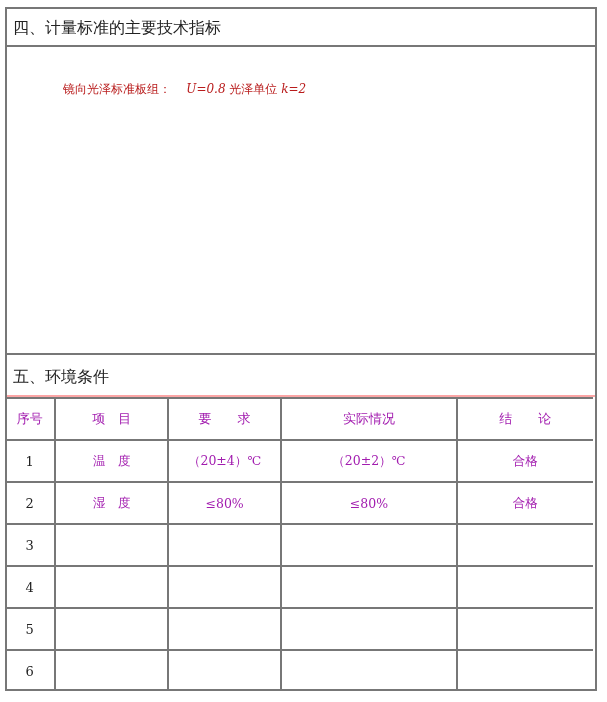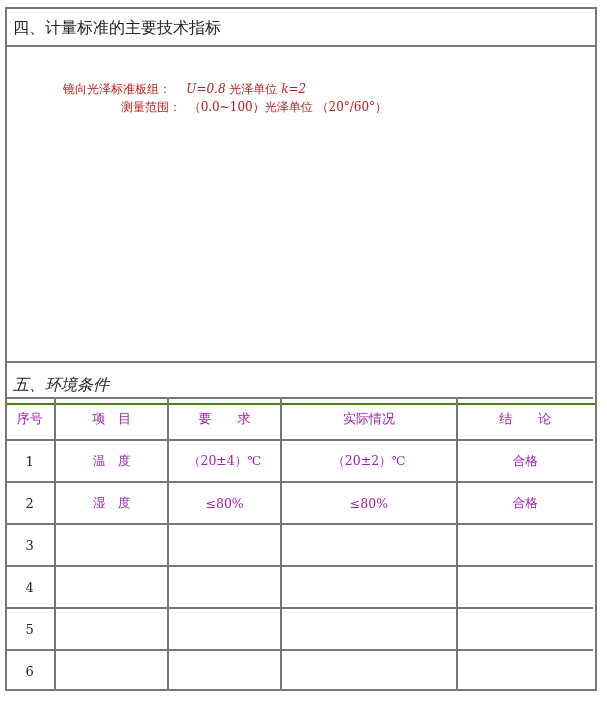--- a/index.html
+++ b/index.html
@@ -1,36 +1,35 @@
 <!DOCTYPE html>
 <html><head>
 <meta charset="utf-8">
 <style>
   html, body { margin:0; padding:0; background:#fff; }
   body { width:607px; height:702px; position:relative; font-family:"DejaVu Serif", serif; color:#333; }
   .box { position:absolute; left:5px; top:7px; width:592px; height:684px; border:2px solid #777; box-sizing:border-box; }
   .sec-title { position:absolute; left:0; width:100%; box-sizing:border-box; font-size:16px; color:#222; padding-left:6px; }
   .t4 { top:0; height:38px; line-height:38px; border-bottom:2px solid #777; }
-  .t5 { top:352px; height:44px; line-height:44px; border-top:2px solid #777; border-bottom:2px solid #4d7c0f;font-style:italic; }
+  .t5 { top:344px; height:44px; line-height:44px; border-top:2px solid #777; border-bottom:2px solid #fca5a5; }
   .spec { position:absolute; font-size:12px; color:#b91c1c; white-space:pre; }
   .spec i { font-style:italic; }
   table { position:absolute; left:-2px; top:388px; border-collapse:collapse; }
   td { border:2px solid #777; text-align:center; font-size:12.5px; color:#a21caf; padding:0; }
   tr.h td { height:40px; font-size:13px; }
   tr.r td { height:40px; }
   td.num { font-size:13px; color:#222; }
 </style>
 </head>
 <body>
 
 <div class="box">
   <div class="sec-title t4">四、计量标准的主要技术指标</div>
 
   <div class="spec" style="left:56px; top:72px;"><span>镜向光泽标准板组：</span>    <i>U=0.8</i><span> 光泽单位 </span><i>k=2</i></div>
-  <div class="spec" style="left:114px; top:90px;"><span>测量范围：</span>  <span>（0.0~100）光泽单位 （20°/60°）</span></div>
 
   <div class="sec-title t5">五、环境条件</div>
 
   <table>
     <colgroup>
         <col style="width:51px">
         <col style="width:114px">
         <col style="width:114px">
         <col style="width:177px">
         <col style="width:138px">

